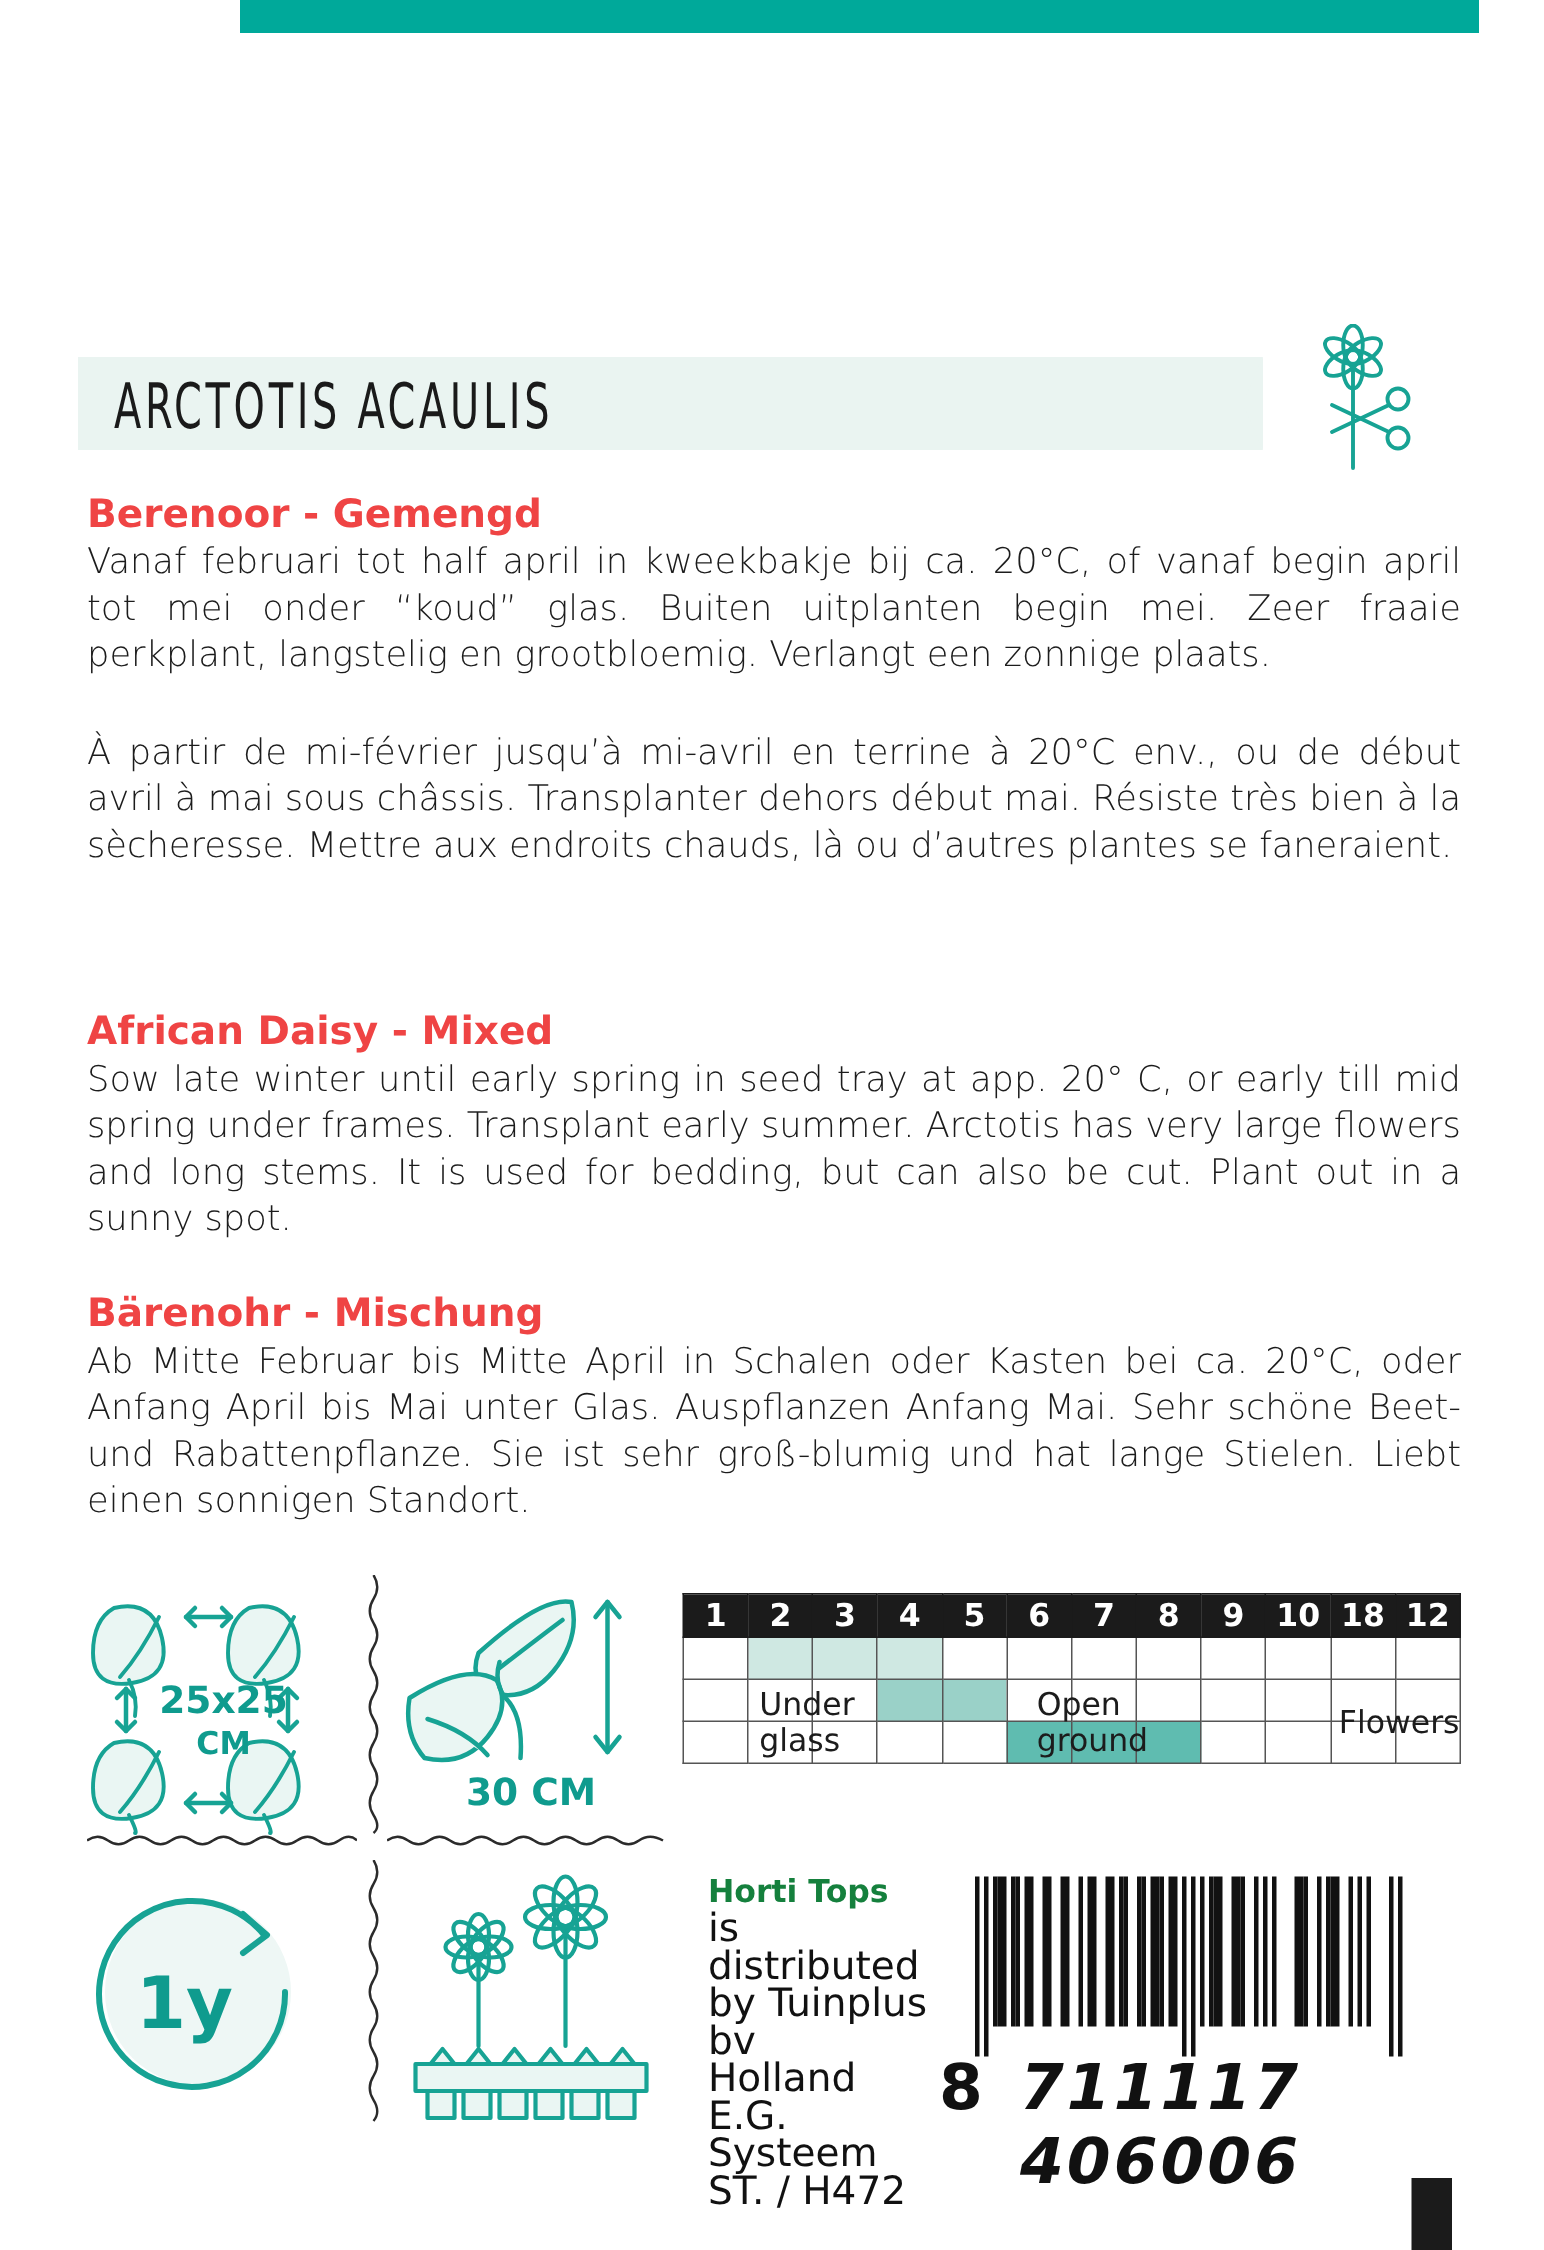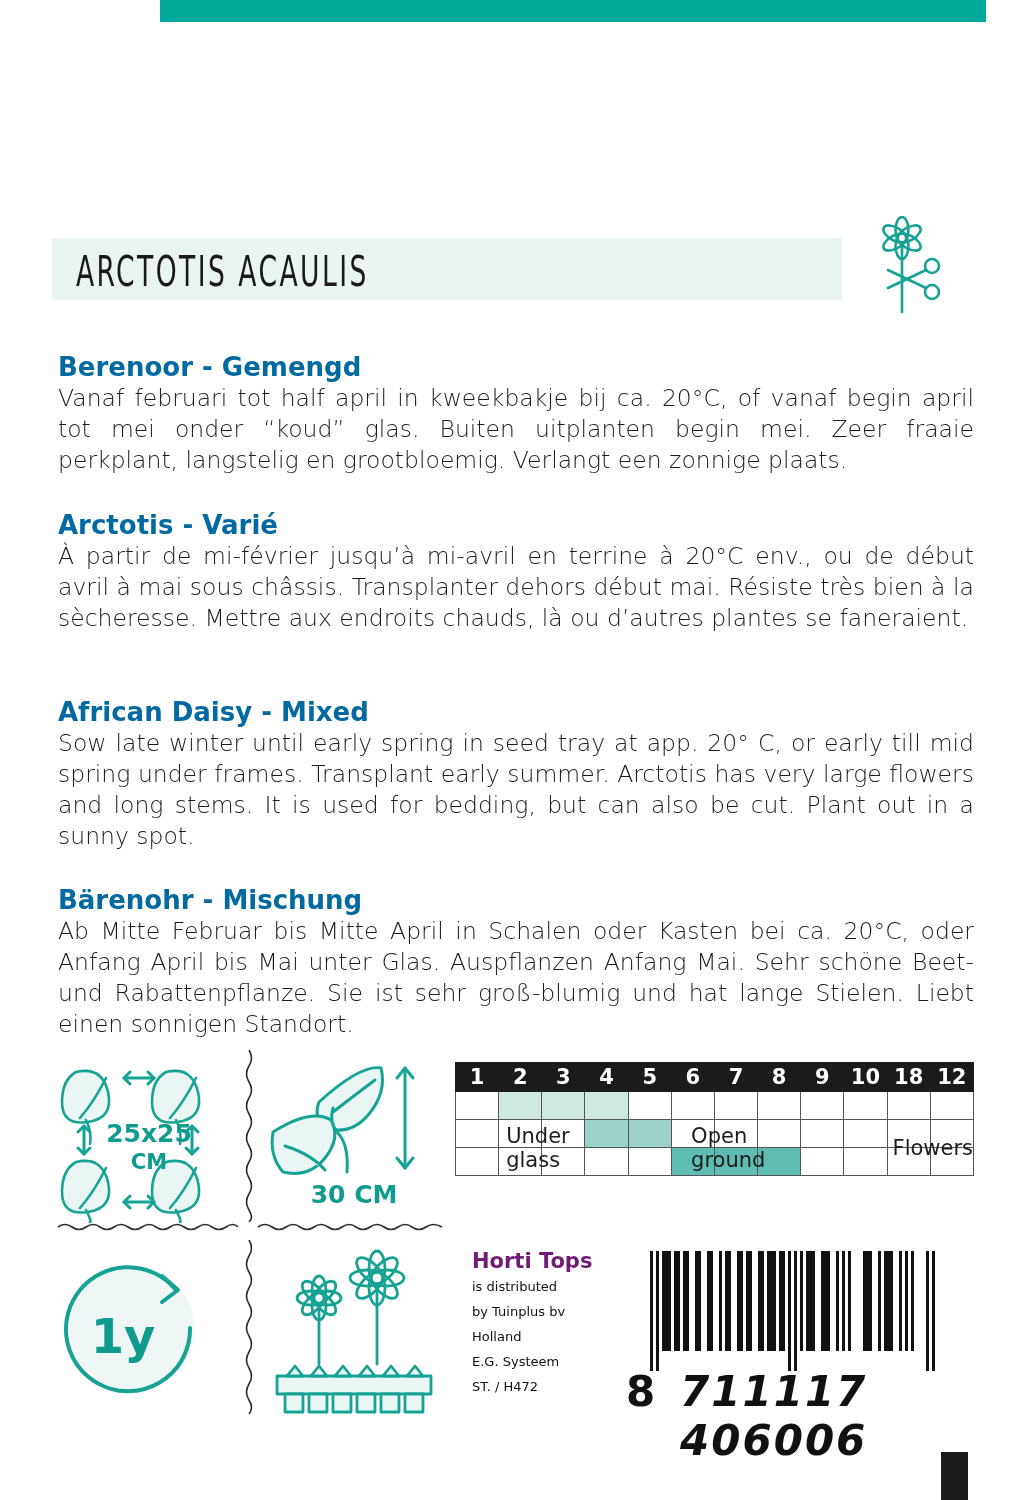--- a/index.html
+++ b/index.html
@@ -48,25 +48,24 @@
     transform-origin: left top;
     white-space: nowrap;
   }
 
   
   .flower-scissors { position: absolute; left: 858px; top: 216px; }
 
   
   .lang-block { position: absolute; left: 58px; width: 916px; }
   .lang-title {
-    color: #0369a1; font-weight: bold;
+    color: #ef4444; font-weight: bold;
     font-size: 26px; letter-spacing: 0px;
     margin-bottom: 1px;
     font-family: "DejaVu Sans", "Liberation Sans", sans-serif;
-    margin-top: 24px;
   }
   .lang-body {
     color: #1c1c1c; font-size: 23.5px; line-height: 31px;
     text-align: justify;
     font-family: "DejaVu Sans", "Liberation Sans", sans-serif;
     font-weight: 350;
   }
   #block-nl { top: 328px; }
   #block-fr { top: 486px; }
   #block-en { top: 673px; }
@@ -109,23 +108,23 @@
 
   .legend { position: absolute; left: 455px; top: 1124px; width: 540px;
             display: flex; align-items: center; }
   .legend-item { display: flex; align-items: center; }
   .legend-chip { width: 48px; height: 24px; display: inline-block; }
   .legend-label { font-size: 21px; color: #1c1c1c; margin-left: 8px; margin-right: 22px;
                   font-family: "DejaVu Sans", "Liberation Sans", sans-serif; }
 
   
   .brand { position: absolute; left: 472px; top: 1248px; width: 150px; }
-  .brand-name { font-size: 21px; font-weight: bold; color: #701a75; line-height: 26px;
+  .brand-name { font-size: 21px; font-weight: bold; color: #15803d; line-height: 26px;
                 font-family: "DejaVu Sans", "Liberation Sans", sans-serif; }
-  .brand-line { font-size: 13px; color: #111; line-height: 25px;
+  .brand-line { font-size: 26px; color: #111; line-height: 25px;
                 font-family: "DejaVu Sans", "Liberation Sans", sans-serif; }
 
   
   .barcode-wrap { position: absolute; left: 626px; top: 1247px; width: 352px; height: 165px; }
   .bc-digit-lead { position: absolute; left: 0px; top: 120px; font-size: 42px; font-weight: bold;
                    color: #111; font-family: "DejaVu Sans", "Liberation Sans", sans-serif; }
   .bc-digits { position: absolute; left: 54px; top: 120px; font-size: 42px; font-weight: bold;
                color: #111; letter-spacing: 2px;
                font-family: "DejaVu Sans", "Liberation Sans", sans-serif; font-style: italic; }
 
@@ -160,21 +159,20 @@
       </g>
     </svg>
   </div>
 
   <div class="lang-block" id="block-nl">
     <div class="lang-title">Berenoor - Gemengd</div>
     <div class="lang-body">Vanaf februari tot half april in kweekbakje bij ca. 20°C, of vanaf begin april tot mei onder “koud” glas. Buiten uitplanten begin mei. Zeer fraaie perkplant, langstelig en grootbloemig. Verlangt een zonnige plaats.</div>
   </div>
 
   <div class="lang-block" id="block-fr">
-    <div class="lang-title">Arctotis - Varié</div>
     <div class="lang-body">À partir de mi-février jusqu’à mi-avril en terrine à 20°C env., ou de début avril à mai sous châssis. Transplanter dehors début mai. Résiste très bien à la sècheresse. Mettre aux endroits chauds, là ou d’autres plantes se faneraient.</div>
   </div>
 
   <div class="lang-block" id="block-en">
     <div class="lang-title">African Daisy - Mixed</div>
     <div class="lang-body">Sow late winter until early spring in seed tray at app. 20° C, or early till mid spring under frames. Transplant early summer. Arctotis has very large flowers and long stems. It is used for bedding, but can also be cut. Plant out in a sunny spot.</div>
   </div>
 
   <div class="lang-block" id="block-de">
     <div class="lang-title">Bärenohr - Mischung</div>

